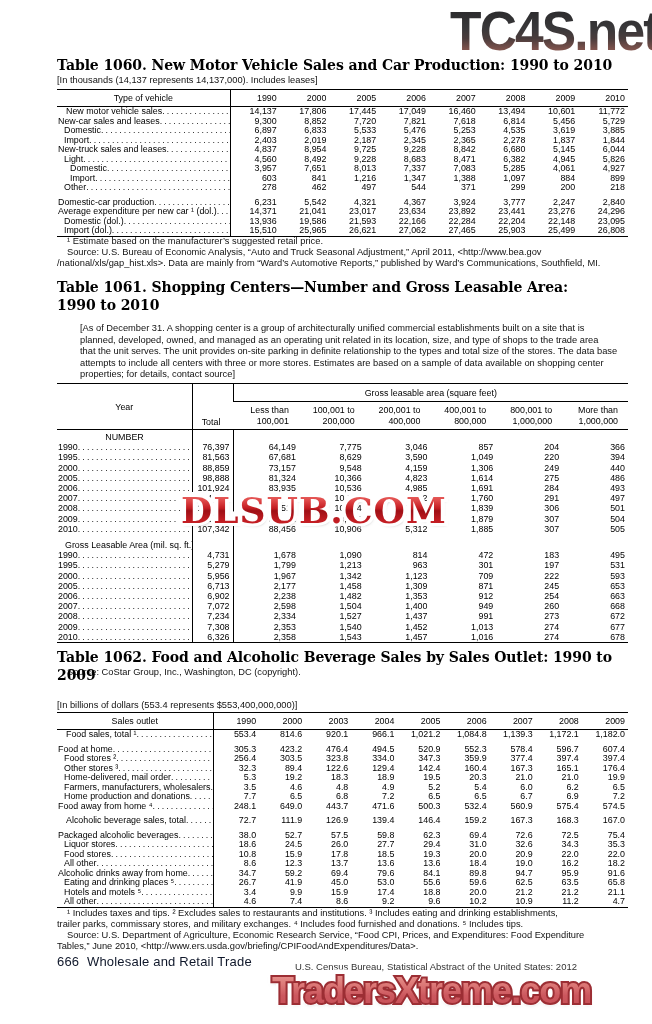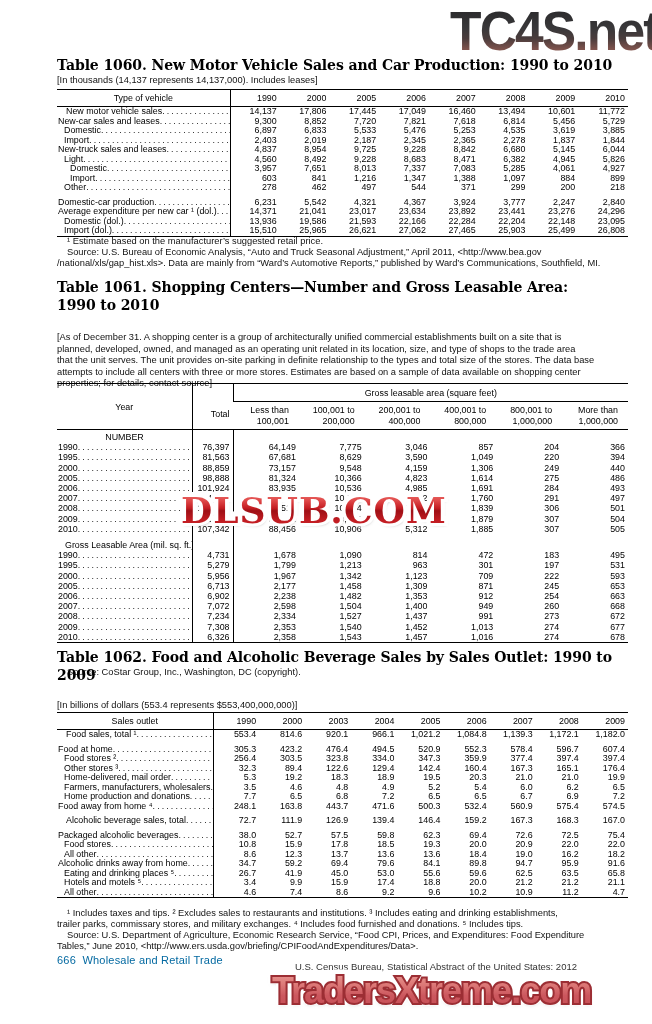--- a/index.html
+++ b/index.html
@@ -32,32 +32,32 @@
   td.lab { overflow:hidden; }
   .lw { display:flex; align-items:baseline; line-height:9.5px; }
   .lw .txt { white-space:nowrap; }
   .lw .dots { flex:1 1 auto; overflow:hidden; height:9.5px; }
   .lw .dots::after { content:"...................................................................."; letter-spacing:2.1px; font-size:8.9px; color:#111; }
   tr.b { font-weight:bold; }
   tr.g td { padding-top:5px; }
   .first { border-left:1px solid #000; }
   
   #t1061 th.grp { text-align:center; border-bottom:1px solid #000; border-left:1px solid #000; padding:4px 0 3px 0; vertical-align:middle; }
-  #t1061 th.total-h { text-align:right; vertical-align:bottom; padding:0 3px 10px 0; border-left:1px solid #000; }
+  #t1061 th.total-h { vertical-align:bottom; padding:0 3px 2px 0; border-left:1px solid #000; }
   #t1061 th.colhead { text-align:right; vertical-align:bottom; white-space:pre-line; line-height:11px; padding:3px 10px 2px 0; }
   #t1061 td { line-height:10.2px; }
   #t1061 .lw { line-height:10.2px; }
   td.tcol { border-left:1px solid #000; text-align:right; padding-right:3px; white-space:nowrap; }
   tr.sec td { padding-top:2px; }
   tr.secgap td { padding-top:6px; }
   .sec-center { display:inline-block; width:135px; text-align:center; }
   .sec-left { padding-left:8px; white-space:nowrap; }
 
   
-  .footer-left { left:57px; font-size:11px; color:#0369a1; white-space:pre; letter-spacing:0.2px; }
+  .footer-left { left:57px; font-size:13px; color:#0f172a; white-space:pre; letter-spacing:0.2px; }
   .footer-right { font-size:9.5px; color:#333; }
 
   
   .wm { position:absolute; pointer-events:none; white-space:nowrap; }
   .wm-stack { position:relative; }
   .wm-stack .l { position:absolute; left:0; top:0; }
   .wm-stack .l.base { position:relative; }
 
   #wm-top {
     left:450px; top:6px;
@@ -318,21 +318,21 @@
         </tbody>
     </table>
   </div>
 
   <div class="abs foot" style="top:236px;">¹ Estimate based on the manufacturer’s suggested retail price.</div>
   <div class="abs foot" style="top:247px;">Source: U.S. Bureau of Economic Analysis, “Auto and Truck Seasonal Adjustment,” April 2011, &lt;http://www.bea.gov
 /national/xls/gap_hist.xls&gt;. Data are mainly from “Ward’s Automotive Reports,” published by Ward’s Communications, Southfield, MI.</div>
 
   <div class="abs tbl-title" style="top:278px; white-space:pre-line;">Table 1061. Shopping Centers—Number and Gross Leasable Area:
 1990 to 2010</div>
-  <div class="abs tbl-note" style="top:332px;">[As of December 31. A shopping center is a group of architecturally unified commercial establishments built on a site that is
+  <div class="abs tbl-note" style="top:323px;margin-left:23px;">[As of December 31. A shopping center is a group of architecturally unified commercial establishments built on a site that is
 planned, developed, owned, and managed as an operating unit related in its location, size, and type of shops to the trade area
 that the unit serves. The unit provides on-site parking in definite relationship to the types and total size of the stores. The data base
 attempts to include all centers with three or more stores. Estimates are based on a sample of data available on shopping center
 properties; for details, contact source]</div>
 
   <div class="abs datatable" style="top:383px;">
     <table id="t1061">
       <colgroup>
           <col style="width:135px">
           <col style="width:41px">
@@ -800,21 +800,21 @@
             <td class="val">7.2</td>
           </tr>
           <tr>
             <td class="lab">
               <div class="lw">
                 <span class="txt" style="padding-left: 1px;">Food away from home ⁴</span>
                 <span class="dots"></span>
               </div>
             </td>
             <td class="val first">248.1</td>
-            <td class="val">163.8</td>
+            <td class="val">649.0</td>
             <td class="val">443.7</td>
             <td class="val">471.6</td>
             <td class="val">500.3</td>
             <td class="val">532.4</td>
             <td class="val">560.9</td>
             <td class="val">575.4</td>
             <td class="val">574.5</td>
           </tr>
           <tr class="b g">
             <td class="lab">
@@ -846,20 +846,37 @@
             <td class="val">59.8</td>
             <td class="val">62.3</td>
             <td class="val">69.4</td>
             <td class="val">72.6</td>
             <td class="val">72.5</td>
             <td class="val">75.4</td>
           </tr>
           <tr>
             <td class="lab">
               <div class="lw">
+                <span class="txt" style="padding-left: 7px;">Liquor stores</span>
+                <span class="dots"></span>
+              </div>
+            </td>
+            <td class="val first">18.6</td>
+            <td class="val">24.5</td>
+            <td class="val">26.0</td>
+            <td class="val">27.7</td>
+            <td class="val">29.4</td>
+            <td class="val">31.0</td>
+            <td class="val">32.6</td>
+            <td class="val">34.3</td>
+            <td class="val">35.3</td>
+          </tr>
+          <tr>
+            <td class="lab">
+              <div class="lw">
                 <span class="txt" style="padding-left: 7px;">Food stores</span>
                 <span class="dots"></span>
               </div>
             </td>
             <td class="val first">10.8</td>
             <td class="val">15.9</td>
             <td class="val">17.8</td>
             <td class="val">18.5</td>
             <td class="val">19.3</td>
             <td class="val">20.0</td>

